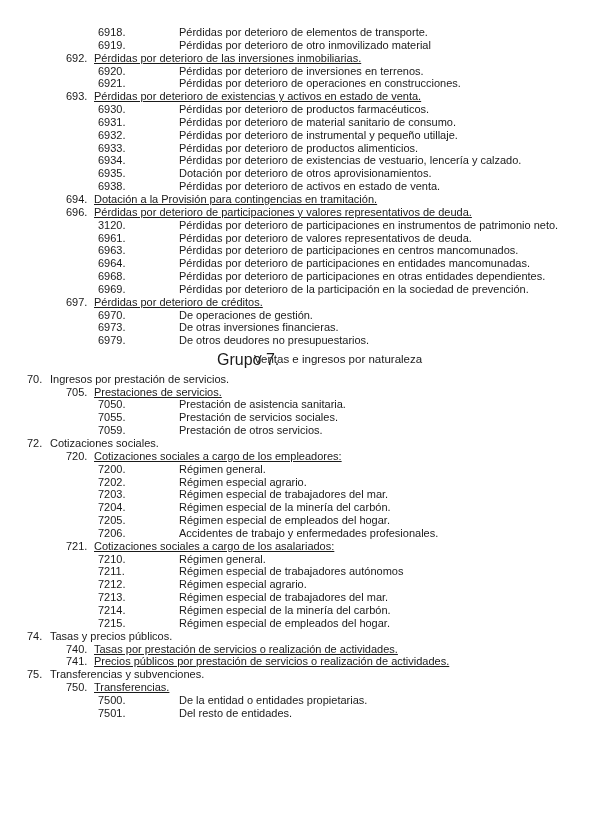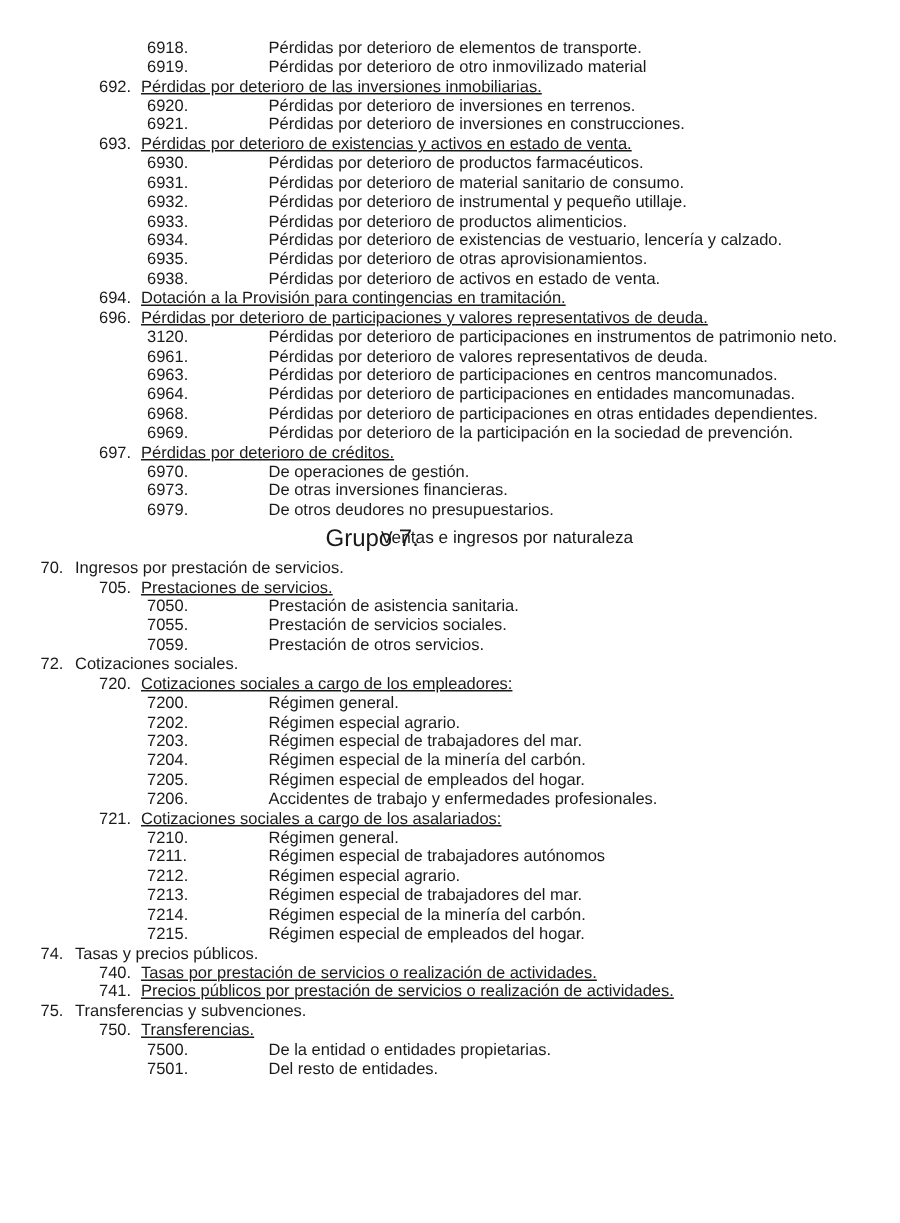--- a/index.html
+++ b/index.html
@@ -32,21 +32,21 @@
       <div class="line l1">
         <span class="num">692.</span>
         <span class="txt">Pérdidas por deterioro de las inversiones inmobiliarias.</span>
       </div>
       <div class="line l2">
         <span class="num">6920.</span>
         <span class="txt">Pérdidas por deterioro de inversiones en terrenos.</span>
       </div>
       <div class="line l2">
         <span class="num">6921.</span>
-        <span class="txt">Pérdidas por deterioro de inversiones en construcciones.</span>
+        <span class="txt">Pérdidas por deterioro de operaciones en construcciones.</span>
       </div>
       <div class="line l1">
         <span class="num">693.</span>
         <span class="txt">Pérdidas por deterioro de existencias y activos en estado de venta.</span>
       </div>
       <div class="line l2">
         <span class="num">6930.</span>
         <span class="txt">Pérdidas por deterioro de productos farmacéuticos.</span>
       </div>
       <div class="line l2">
@@ -60,21 +60,21 @@
       <div class="line l2">
         <span class="num">6933.</span>
         <span class="txt">Pérdidas por deterioro de productos alimenticios.</span>
       </div>
       <div class="line l2">
         <span class="num">6934.</span>
         <span class="txt">Pérdidas por deterioro de existencias de vestuario, lencería y calzado.</span>
       </div>
       <div class="line l2">
         <span class="num">6935.</span>
-        <span class="txt">Pérdidas por deterioro de otras aprovisionamientos.</span>
+        <span class="txt">Dotación por deterioro de otros aprovisionamientos.</span>
       </div>
       <div class="line l2">
         <span class="num">6938.</span>
         <span class="txt">Pérdidas por deterioro de activos en estado de venta.</span>
       </div>
       <div class="line l1">
         <span class="num">694.</span>
         <span class="txt">Dotación a la Provisión para contingencias en tramitación.</span>
       </div>
       <div class="line l1">

